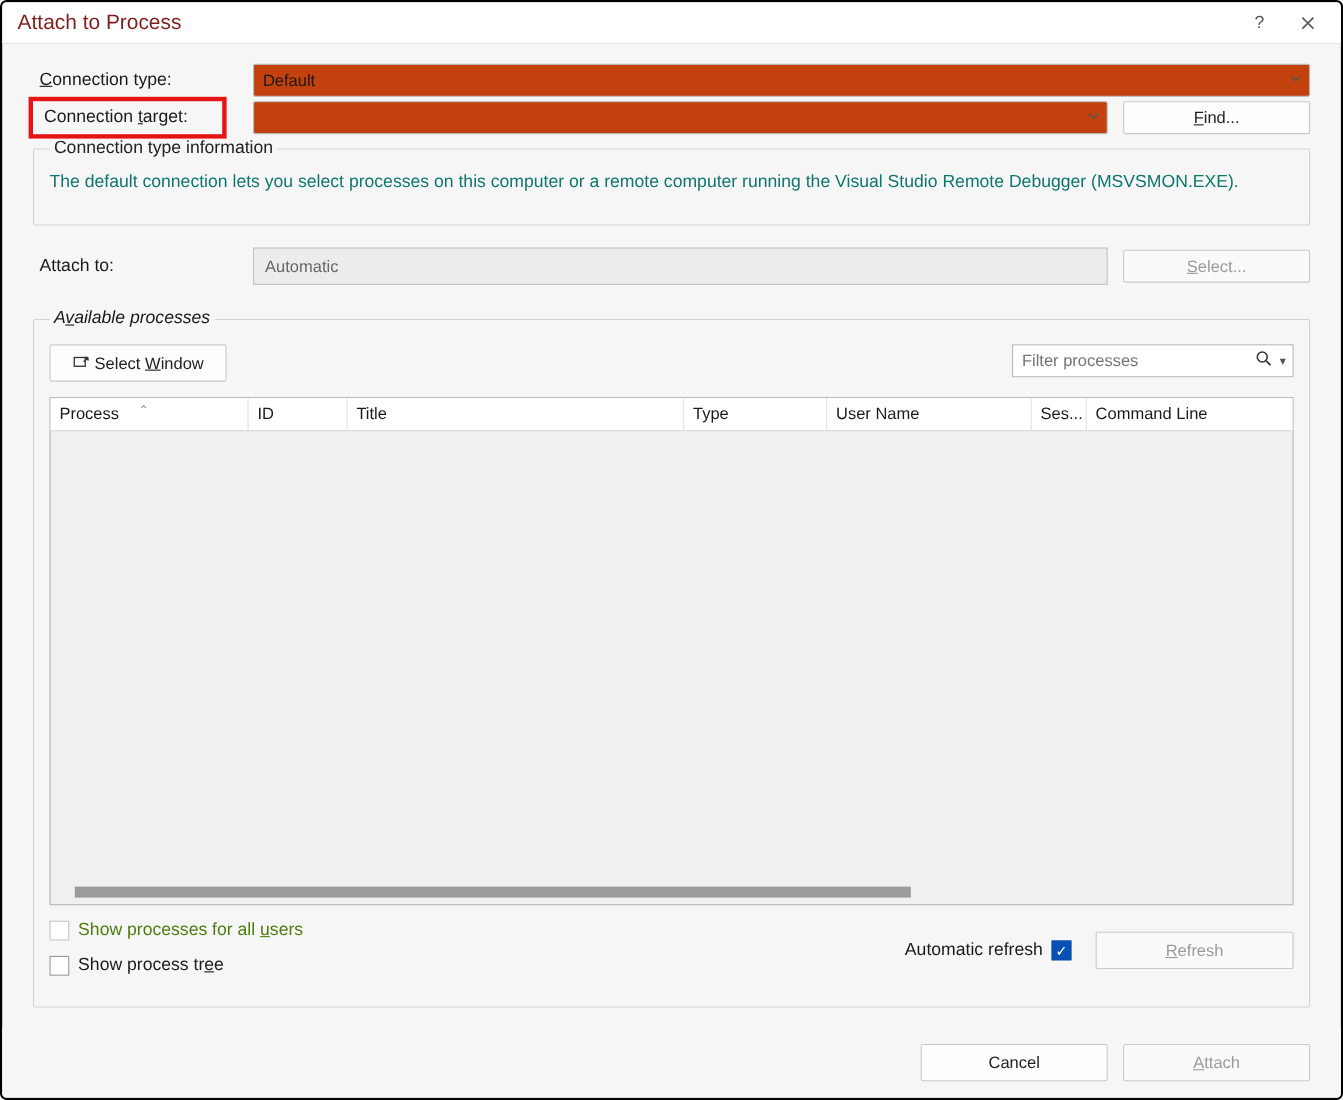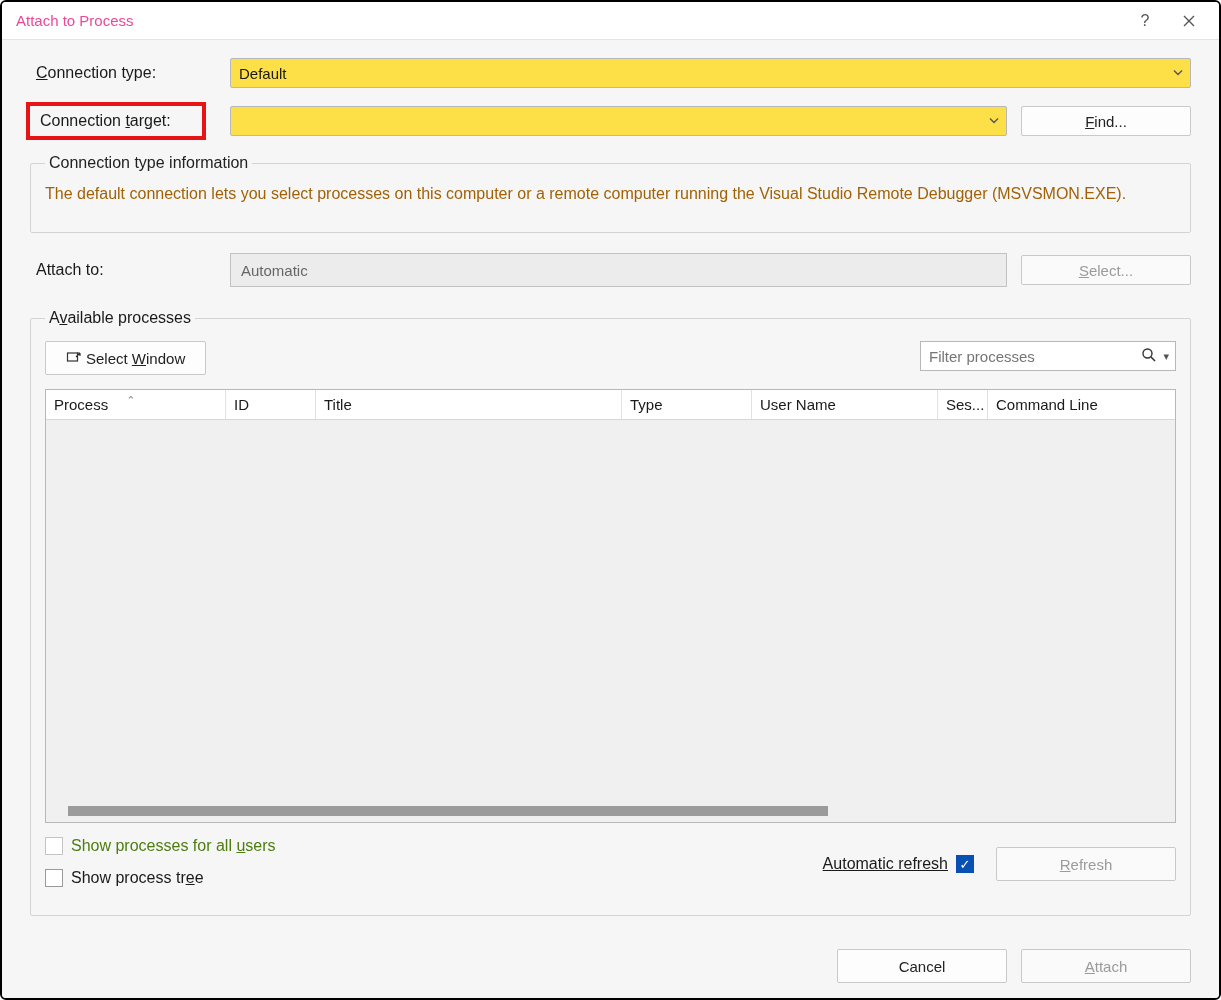--- a/index.html
+++ b/index.html
@@ -20,54 +20,53 @@
     overflow: hidden;
   }
   .titlebar {
     height: 38px;
     background: #fff;
     border-bottom: 1px solid #e4e4e4;
     display: flex; align-items: center;
     padding: 0 8px 0 14px;
   }
   .titlebar .title {
-    color: #ec4899;
-    font-size: 15px;
+    color: #7f1d1d;
+    font-size: 19px;
     flex: 1;
   }
   .titlebar .sysbtn {
     width: 44px; height: 32px;
     display: flex; align-items: center; justify-content: center;
     color: #555; font-size: 16px;
   }
   .body {
     flex: 1;
     padding: 18px 28px 18px 28px;
     display: flex; flex-direction: column;
   }
   .form-row {
     display: flex; align-items: center;
-    margin-bottom: 14px;
   }
   .form-label {
     width: 200px;
     padding-left: 6px;
     font-size: 16px;
   }
   .underline { text-decoration: underline; }
   .redbox {
     border: 4px solid #e61414;
     padding: 6px 10px;
     margin-left: -10px;
     width: 180px;
   }
   .combo {
     flex: 1;
     height: 30px;
-    background: #fde047;
+    background: #c2410c;
     border: 1px solid #b8b8b8;
     border-radius: 2px;
     display: flex; align-items: center;
     padding: 4px 8px;
     position: relative;
   }
   .combo .chev {
     position: absolute; right: 6px; top: 50%;
     transform: translateY(-50%);
     color: #555;
@@ -88,41 +87,41 @@
     border: 1px solid #d4d4d4;
     border-radius: 2px;
     padding: 10px 14px 26px 14px;
     margin: 0 0 20px 0;
   }
   fieldset.info legend {
     font-size: 16px; color: #222;
     padding: 0 4px;
   }
   .info-text {
-    font-size: 16px; line-height: 1.5; color: #a16207;
+    font-size: 16px; line-height: 1.5; color: #0f766e;
   }
   .attach-combo {
     flex: 1;
     height: 34px;
     background: #ececec;
     border: 1px solid #c2c2c2;
     color: #666;
     padding: 0 10px;
     display: flex; align-items: center;
   }
   fieldset.avail {
     border: 1px solid #d4d4d4;
     border-radius: 2px;
     padding: 14px 14px 14px 14px;
     margin: 0;
     flex: 1;
     display: flex; flex-direction: column;
   }
   fieldset.avail legend {
-    font-size: 16px; padding: 0 4px;
+    font-size: 16px; padding: 0 4px; font-style: italic;
   }
   .toolbar-row {
     display: flex; align-items: flex-start;
     margin-bottom: 14px;
   }
   .filter {
     width: 256px; height: 30px;
     border: 1px solid #b8b8b8;
     background: #fff;
     display: flex; align-items: center;
@@ -317,21 +316,21 @@
             <span class="box"></span>
             <span>Show processes for all <span class="underline">u</span>sers</span>
           </div>
           <div class="check">
             <span class="box"></span>
             <span>Show process tr<span class="underline">e</span>e</span>
           </div>
         </div>
         <div style="display:flex; align-items:center; gap:14px; margin-top:10px;">
           <div class="check checked" style="margin-bottom:0;">
-            <span style="margin-right:8px;text-decoration:underline;">Automatic refresh</span>
+            <span style="margin-right:8px;">Automatic refresh</span>
             <span class="box">✓</span>
           </div>
           <div class="btn dim" style="width:180px; height:34px;">
             <span><span class="underline">R</span>efresh</span>
           </div>
         </div>
       </div>
 
     </fieldset>
 

